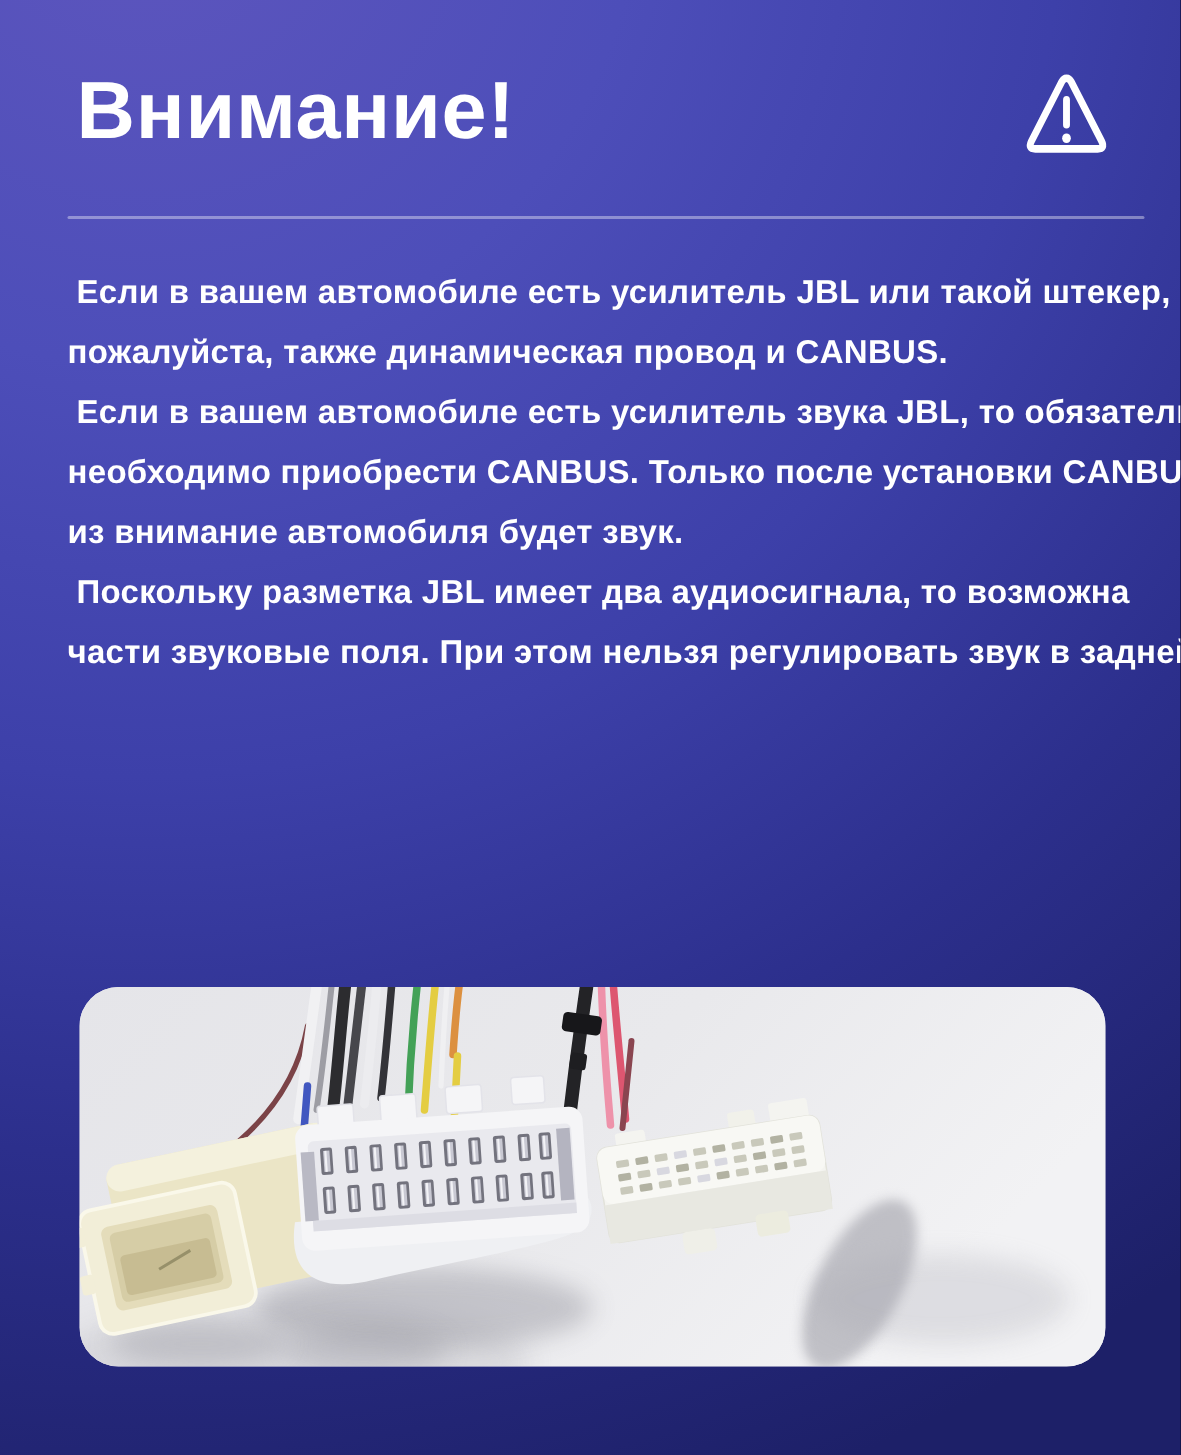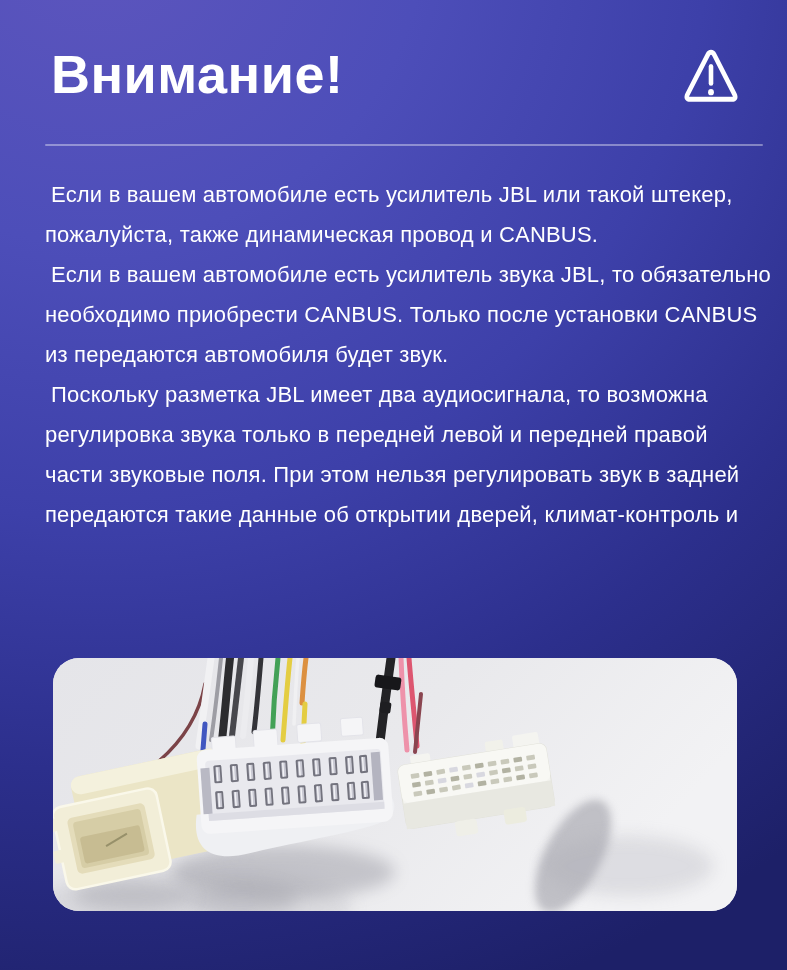--- a/index.html
+++ b/index.html
@@ -13,21 +13,21 @@
     position:absolute;left:51px;top:44px;font-size:54px;font-weight:bold;
     letter-spacing:.5px;line-height:60px;white-space:nowrap;
   }
   .warn-icon{position:absolute;left:683px;top:45px;width:56px;height:62px;}
   .divider{
     position:absolute;left:45px;top:144px;width:718px;height:2px;
     background:rgba(255,255,255,.38);border-radius:1px;
   }
   .bodytext{
     position:absolute;left:45px;top:175px;width:700px;
-    font-size:22px;font-weight:normal;line-height:40px;letter-spacing:.2px;
+    font-size:22px;font-weight:bold;line-height:40px;letter-spacing:.2px;
   }
   .line{white-space:nowrap;}
   .p-start{text-indent:6px;}
   .photo{
     position:absolute;left:53px;top:658px;width:684px;height:253px;
     border-radius:26px;overflow:hidden;background:#e9e9ec;
   }
   .photo svg{display:block;}
 </style>
 </head>
@@ -46,29 +46,27 @@
   <div class="divider"></div>
 
   <div class="bodytext">
     <div>
       <div class="line p-start">Если в вашем автомобиле есть усилитель JBL или такой штекер,</div>
       <div class="line">пожалуйста, также динамическая провод и CANBUS.</div>
     </div>
     <div>
       <div class="line p-start">Если в вашем автомобиле есть усилитель звука JBL, то обязательно</div>
       <div class="line">необходимо приобрести CANBUS. Только после установки CANBUS</div>
-      <div class="line">из передаются автомобиля будет звук.</div>
+      <div class="line">из внимание автомобиля будет звук.</div>
     </div>
     <div>
       <div class="line p-start">Поскольку разметка JBL имеет два аудиосигнала, то возможна</div>
-      <div class="line">регулировка звука только в передней левой и передней правой</div>
       <div class="line">части звуковые поля. При этом нельзя регулировать звук в задней</div>
     </div>
     <div>
-      <div class="line">передаются такие данные об открытии дверей, климат-контроль и</div>
     </div>
   </div>
 
   <div class="photo">
     <svg width="684" height="253" viewBox="0 0 684 253">
       <defs>
         <linearGradient id="pbg" x1="0" y1="0" x2="1" y2="0.35">
           <stop offset="0" stop-color="#e5e5e9"></stop>
           <stop offset="0.55" stop-color="#e9e9ec"></stop>
           <stop offset="1" stop-color="#f2f2f4"></stop>

